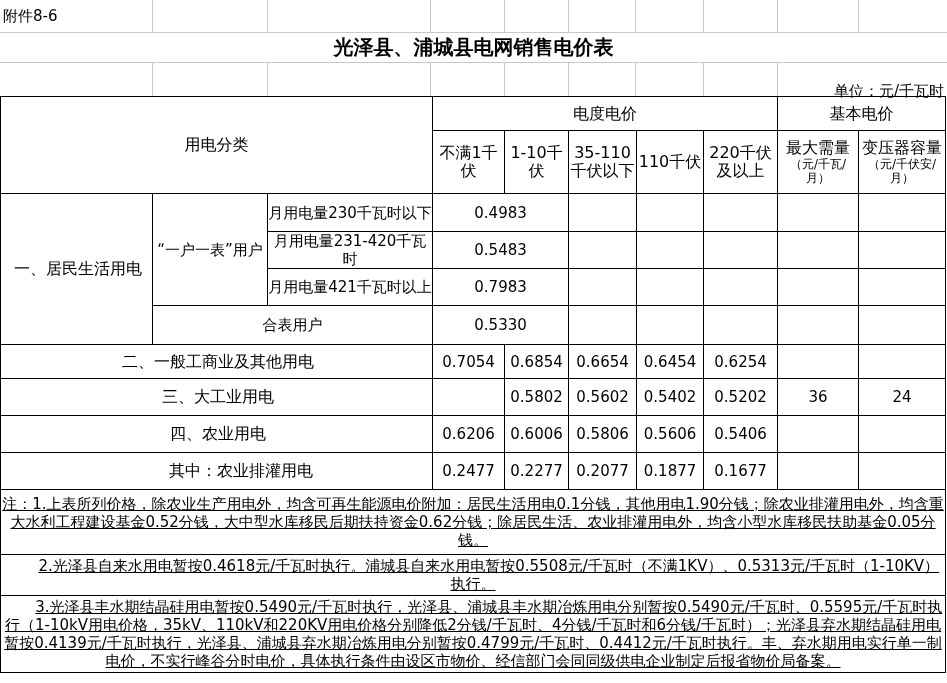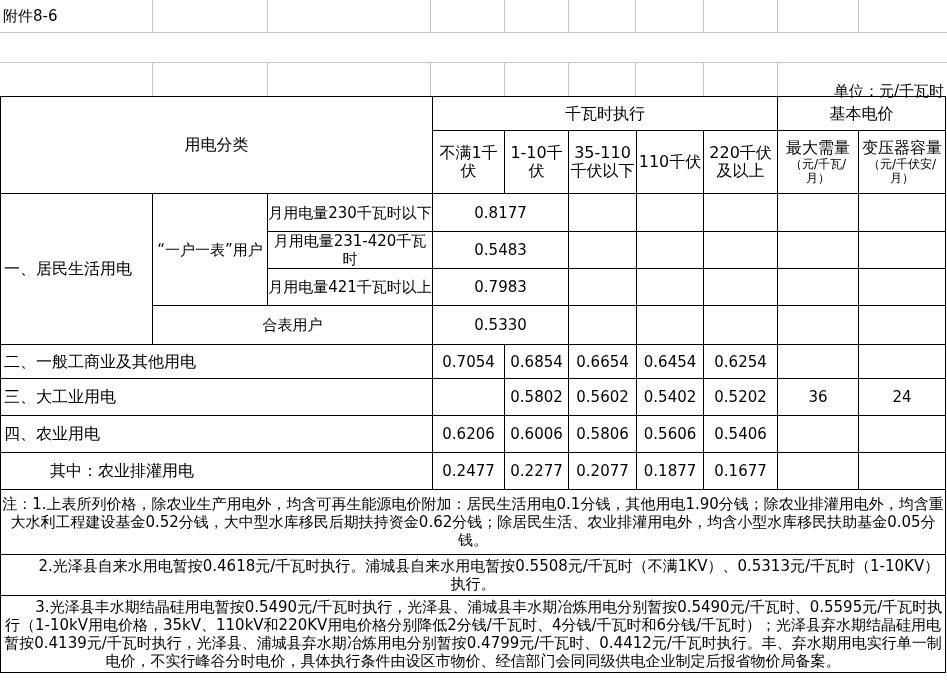--- a/index.html
+++ b/index.html
@@ -14,29 +14,29 @@
   #attachment{position:absolute;left:3px;top:6px;font-size:15px;line-height:20px;}
   #title-row{position:absolute;left:0;top:32px;width:947px;height:30px;
     text-align:center;font-weight:bold;font-size:20px;line-height:30px;}
   #unit{position:absolute;right:3px;top:66px;font-size:15px;line-height:22px;margin-top:14px;}
   
   #tbl{position:absolute;left:0;top:96px;width:946px;
     border-collapse:collapse;table-layout:fixed;}
   #tbl td{border:1px solid #000;padding:0;text-align:center;vertical-align:middle;
     font-size:15px;line-height:18px;overflow:hidden;}
   #tbl td.hdr{font-size:16px;}
-  #tbl td.lbl{text-align:left;padding-left:3px;font-size:16px;}
+  #tbl td.lbl{text-align:center;padding-left:3px;font-size:16px;}
   #tbl td.ind{padding-left:49px;}
   .sub{display:block;font-size:12px;line-height:14px;}
   .hA{height:34px;} .hB{height:63px;padding-left:16px;}
   .t1{height:38px;} .t2{height:37px;} .t3{height:37px;} .t4{height:39px;}
   .r5{height:34px;padding-left:24px;} .r6{height:37px;} .r7{height:37px;} .r8{height:37px;}
   .n1{height:65px;} .n2{height:41px;} .n3{height:77px;}
   td.note{text-align:left;vertical-align:middle;font-size:15px;line-height:19px;
-    padding:2px 2px 1px 2px;}
+    padding:2px 2px 1px 2px;text-decoration:underline;}
   td.note.ind2{text-indent:2.1em;}
   tr.last td{border-bottom:1px solid #b8b8b8;margin-top:36px;}
 </style>
 </head>
 <body>
 
 <div id="sheet">
 
   <div class="gv" style="left:152px;top:0;height:32px;"></div>
   <div class="gv" style="left:267px;top:0;height:32px;"></div>
@@ -53,57 +53,58 @@
   <div class="gv" style="left:152px;top:62px;height:34px;"></div>
   <div class="gv" style="left:267px;top:62px;height:34px;"></div>
   <div class="gv" style="left:430px;top:62px;height:34px;"></div>
   <div class="gv" style="left:504px;top:62px;height:34px;"></div>
   <div class="gv" style="left:568px;top:62px;height:34px;"></div>
   <div class="gv" style="left:635px;top:62px;height:34px;"></div>
   <div class="gv" style="left:703px;top:62px;height:34px;"></div>
   <div class="gv" style="left:777px;top:62px;height:34px;"></div>
 
   <div id="attachment">附件8-6</div>
+  <div id="title-row">光泽县、浦城县电网销售电价表</div>
   <div id="unit">单位：元/千瓦时</div>
 
   <table id="tbl">
     <colgroup>
       <col style="width:152px">
         <col style="width:115px">
         <col style="width:165px">
       <col style="width:72px">
         <col style="width:64px">
         <col style="width:68px">
       <col style="width:67px">
         <col style="width:74px">
         <col style="width:81px">
         <col style="width:87px">
     </colgroup>
 
     <tbody>
         <tr class="hA">
       <td colspan="3" rowspan="2" class="hdr">用电分类</td>
-      <td colspan="5" class="hdr">千瓦时执行</td>
+      <td colspan="5" class="hdr">电度电价</td>
       <td colspan="2" class="hdr">基本电价</td>
     </tr>
     <tr class="hB">
       <td class="hdr">不满1千伏</td>
       <td class="hdr">1-10千伏</td>
       <td class="hdr">35-110千伏以下</td>
       <td class="hdr">110千伏</td>
       <td class="hdr">220千伏及以上</td>
       <td class="hdr"><span>最大需量</span><span class="sub">（元/千瓦/月）</span></td>
       <td class="hdr"><span>变压器容量</span><span class="sub">（元/千伏安/月）</span></td>
     </tr>
 
     <tr class="t1">
       <td rowspan="4" class="lbl">一、居民生活用电</td>
       <td rowspan="3">“一户一表”用户</td>
       <td>月用电量230千瓦时以下</td>
-      <td colspan="2">0.8177</td>
+      <td colspan="2">0.4983</td>
       <td></td>
       <td></td>
       <td></td>
       <td></td>
       <td></td>
     </tr>
 
     <tr class="t2">
       <td>月用电量231-420千瓦时</td>
       <td colspan="2">0.5483</td>

